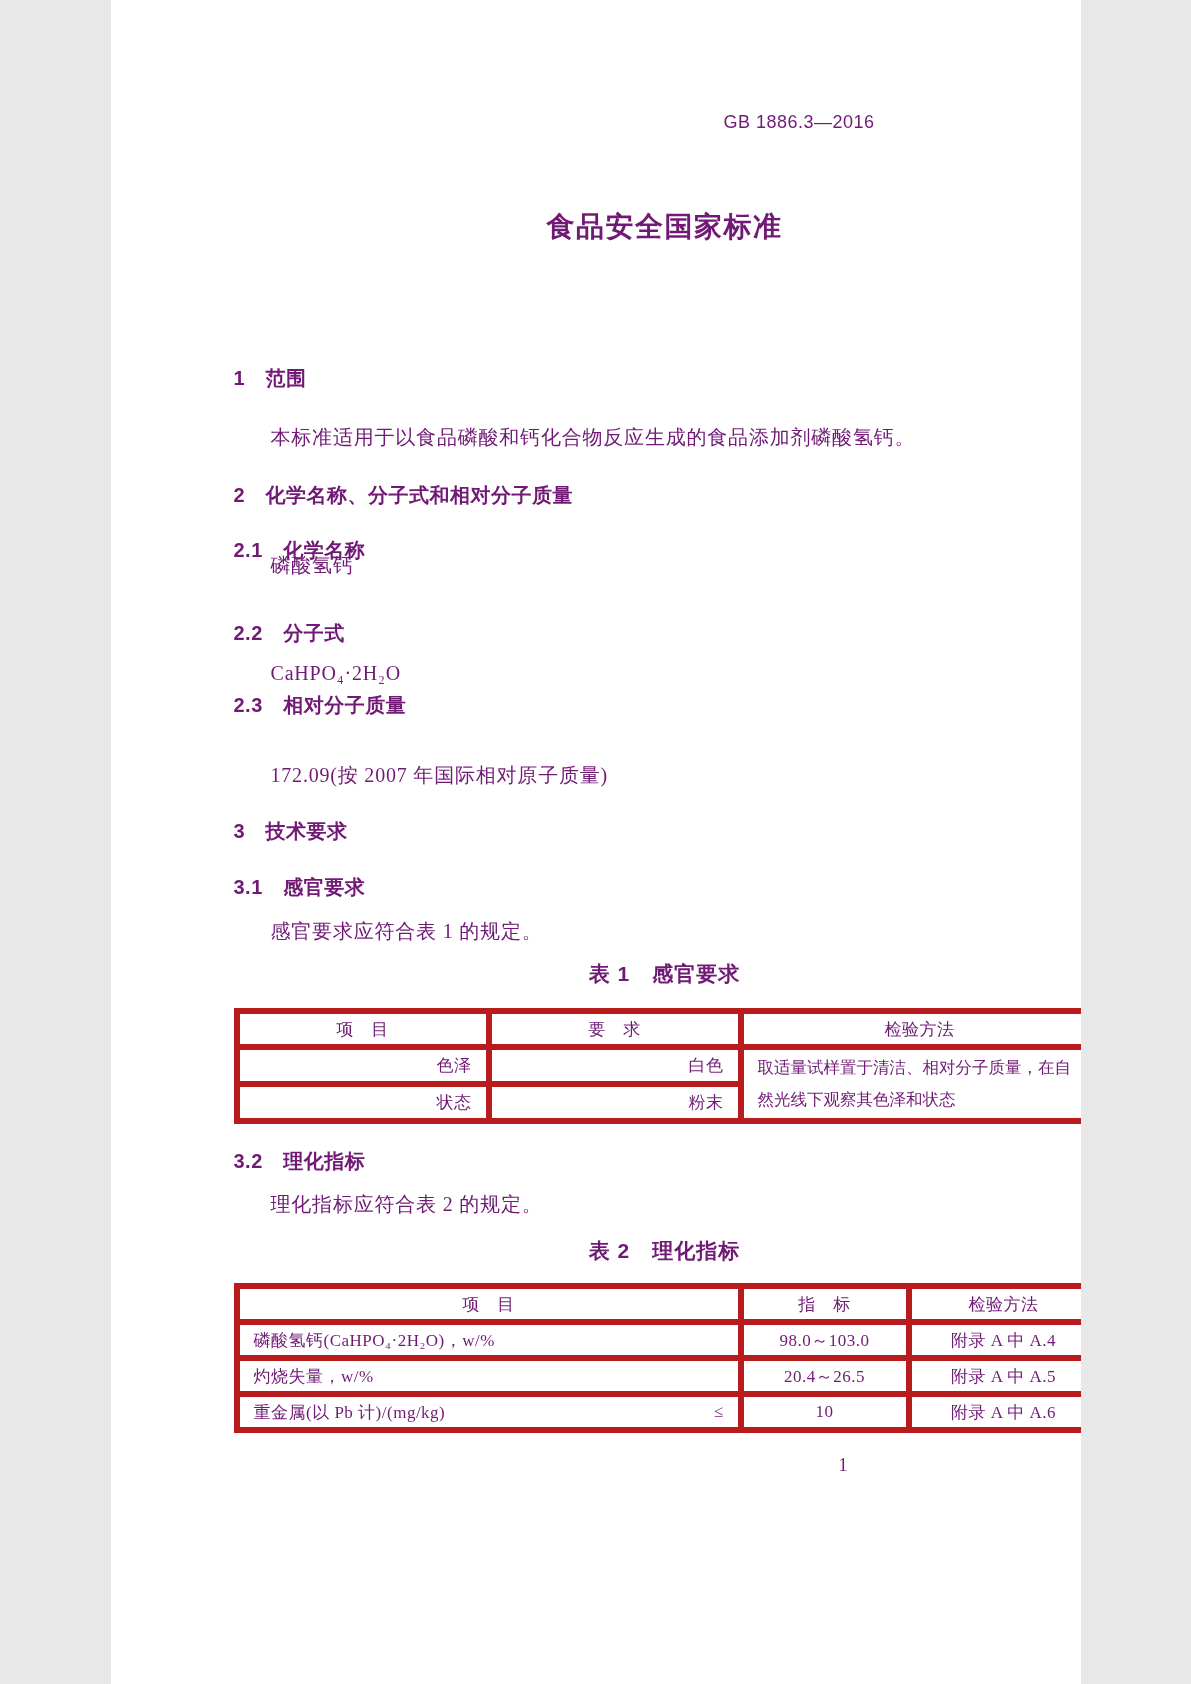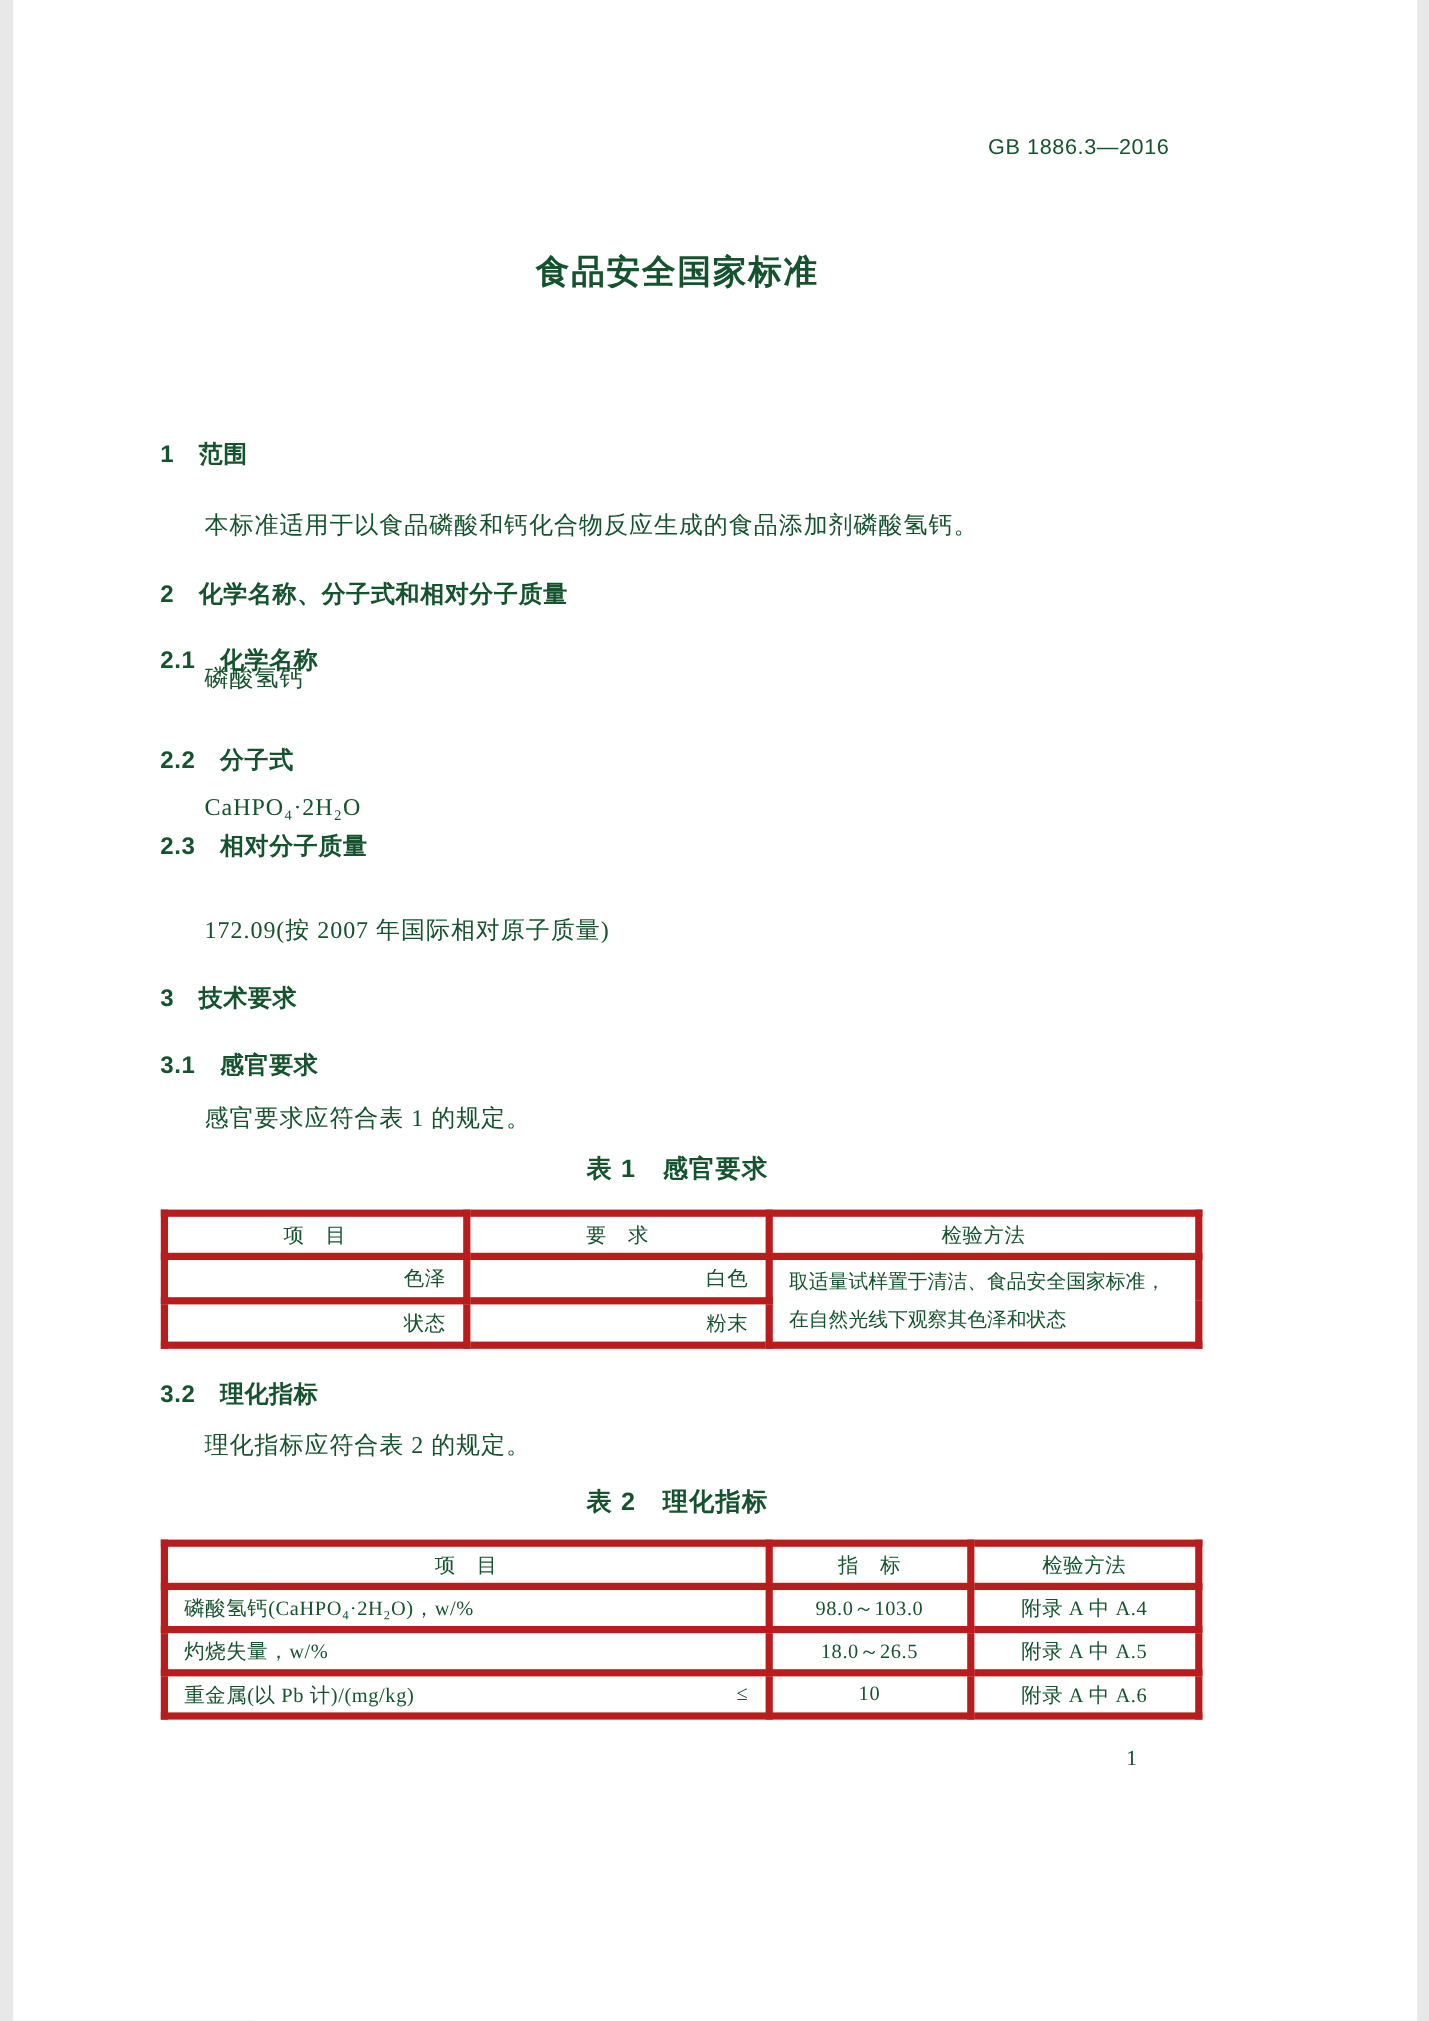--- a/index.html
+++ b/index.html
@@ -1,22 +1,22 @@
 <!DOCTYPE html>
 <html><head>
 <meta charset="utf-8">
 <style>
   * { margin:0; padding:0; box-sizing:border-box; }
   html,body { background:#e8e8e8; }
   .page {
     position:relative;
-    width:1170px; height:1684px;
+    width:970px; height:1684px;
     margin:0 auto;
     background:#ffffff;
-    color:#14532d;
+    color:#701a75;
     font-family:"Liberation Serif","DejaVu Serif",serif;
     overflow:hidden;
   }
   .abs { position:absolute; }
 
   .doc-number {
     top:112px; right:206px;
     font-size:18px;
     font-family:"Liberation Sans","DejaVu Sans",sans-serif;
     letter-spacing:0.5px;
@@ -152,21 +152,21 @@
       <tr>
         <th>项　目</th>
         <th>要　求</th>
         <th>检验方法</th>
       </tr>
     </thead>
     <tbody>
       <tr>
         <td class="cell-left">色泽</td>
         <td class="cell-left">白色</td>
-        <td class="method-merged" rowspan="2">取适量试样置于清洁、食品安全国家标准，在自然光线下观察其色泽和状态</td>
+        <td class="method-merged" rowspan="2">取适量试样置于清洁、相对分子质量，在自然光线下观察其色泽和状态</td>
       </tr>
       <tr>
         <td class="cell-left">状态</td>
         <td class="cell-left">粉末</td>
       </tr>
     </tbody>
   </table>
 
   <div class="abs heading h-s32">3.2　理化指标</div>
   <div class="abs body-text b-s32">理化指标应符合表 2 的规定。</div>
@@ -197,21 +197,21 @@
         <td class="cell-center">98.0～103.0</td>
         <td class="cell-center">附录 A 中 A.4</td>
       </tr>
       <tr>
         <td class="cell-left item-flex">
           <div class="item-wrap">
             <span>灼烧失量，w/%</span>
             <span></span>
           </div>
         </td>
-        <td class="cell-center">18.0～26.5</td>
+        <td class="cell-center">20.4～26.5</td>
         <td class="cell-center">附录 A 中 A.5</td>
       </tr>
       <tr>
         <td class="cell-left item-flex">
           <div class="item-wrap">
             <span>重金属(以 Pb 计)/(mg/kg)</span>
             <span>≤</span>
           </div>
         </td>
         <td class="cell-center">10</td>

